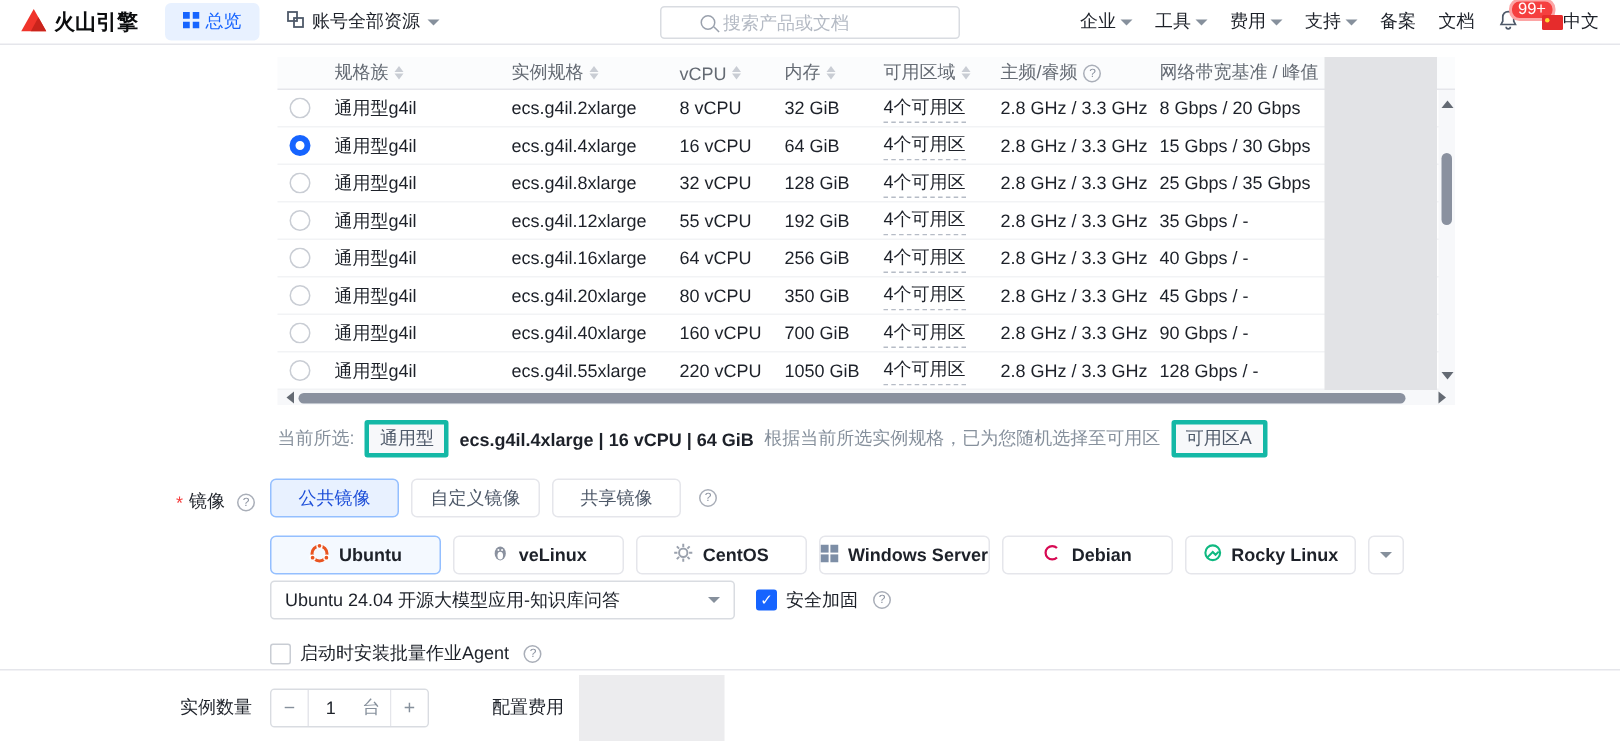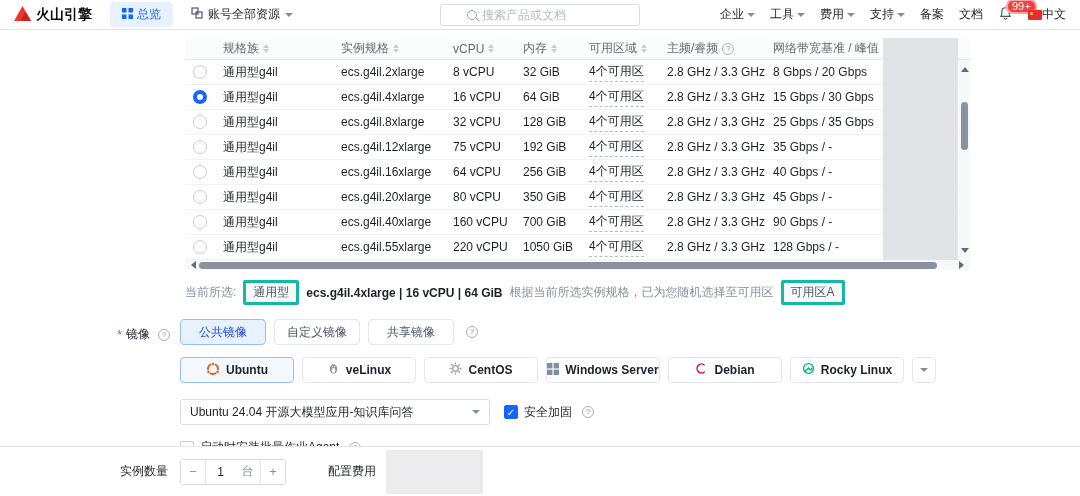--- a/index.html
+++ b/index.html
@@ -85,21 +85,21 @@
   .btn-row { display:flex; gap:8px; align-items:center; }
   .tab-btn { width:86px; height:26px; border:1px solid #e5e6eb; border-radius:4px; background:#fff;
     display:flex; align-items:center; justify-content:center; cursor:pointer; color:#4e5969; }
   .tab-btn.active { background:#e8f1ff; border-color:#94bfff; color:#1d4ed8; }
   .os-row { margin-top:12px;font-weight:bold; }
   .os-btn { width:114px; height:26px; border:1px solid #e5e6eb; border-radius:4px; background:#fff;
     display:flex; align-items:center; justify-content:center; gap:6px; cursor:pointer; color:#1d2129; }
   .os-btn.active { border-color:#94bfff; background:#f4f9ff; }
   .os-more { width:24px; height:26px; border:1px solid #e5e6eb; border-radius:4px; background:#fff;
     display:flex; align-items:center; justify-content:center; cursor:pointer; }
-  .select-row { margin-top:16px; display:flex; align-items:center; gap:14px; }
+  .select-row { margin-top:4px; display:flex; align-items:center; gap:14px; }
   .select { width:310px; height:26px; border:1px solid #d9dce1; border-radius:3px; background:#fff;
     display:flex; align-items:center; justify-content:space-between; padding:0 9px; cursor:pointer; }
   .cb-wrap { display:flex; align-items:center; gap:6px; cursor:pointer; }
   .cb { width:14px; height:14px; border:1px solid #c9cdd4; border-radius:2px; background:#fff;
     display:flex; align-items:center; justify-content:center; flex:none; }
   .cb.checked { background:#1664ff; border-color:#1664ff; color:#fff; font-size:10px; }
   .cb.checked::after { content:"✓"; }
   .agent-row { margin-top:14px; }
 
   
@@ -288,21 +288,21 @@
       </div>
     <div class="cell c-freq">2.8 GHz / 3.3 GHz</div>
     <div class="cell c-bw">25 Gbps / 35 Gbps</div>
   </div>
   <div class="trow">
     <div class="cell c-radio">
         <span class="radio"></span>
       </div>
     <div class="cell c-family">通用型g4il</div>
     <div class="cell c-spec">ecs.g4il.12xlarge</div>
-    <div class="cell c-vcpu">75 vCPU</div>
+    <div class="cell c-vcpu">55 vCPU</div>
     <div class="cell c-mem">192 GiB</div>
     <div class="cell c-zone">
         <span class="zone-link">4个可用区</span>
       </div>
     <div class="cell c-freq">2.8 GHz / 3.3 GHz</div>
     <div class="cell c-bw">35 Gbps / -</div>
   </div>
   <div class="trow">
     <div class="cell c-radio">
         <span class="radio"></span>

